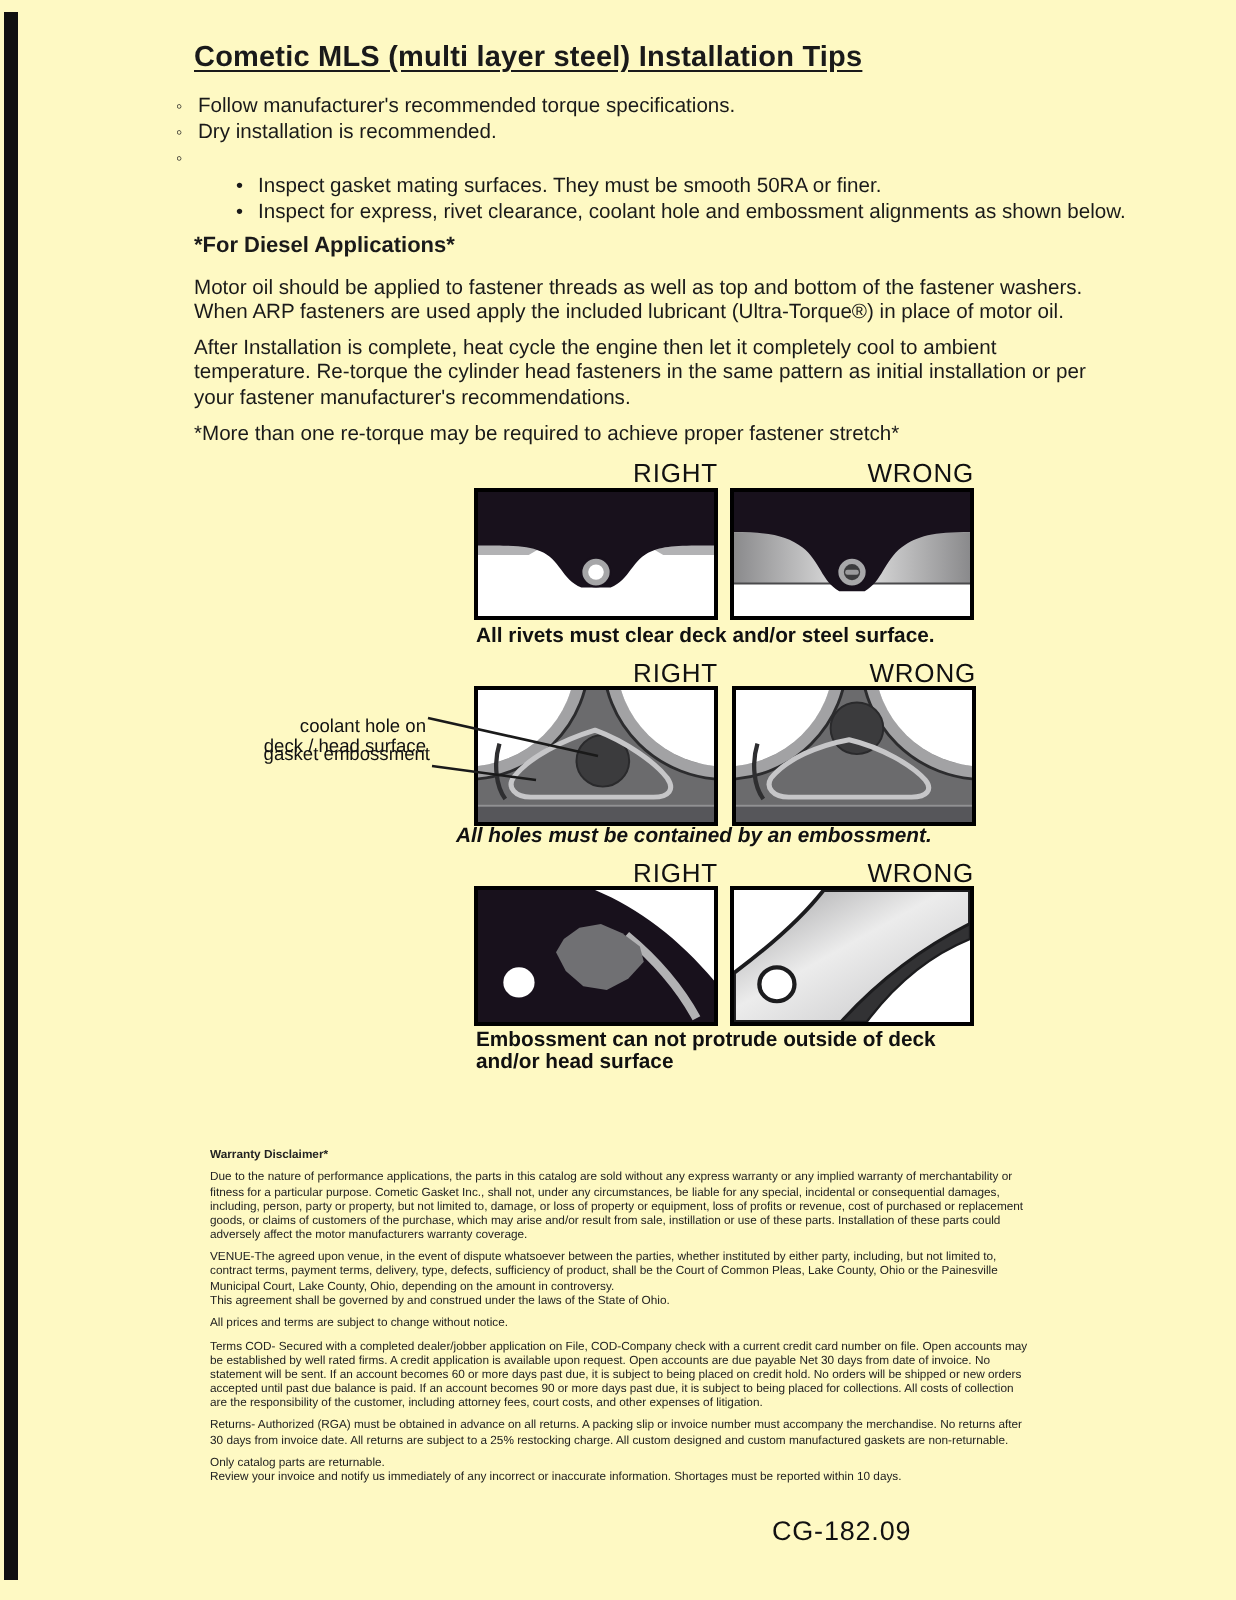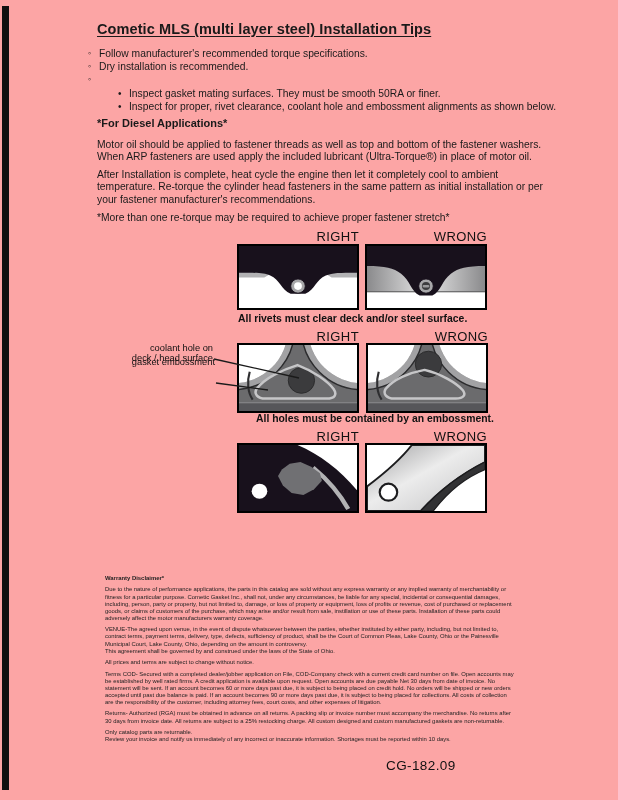--- a/index.html
+++ b/index.html
@@ -1,16 +1,16 @@
 <!DOCTYPE html>
 <html><head>
 <meta charset="utf-8">
 <style>
   html,body{margin:0;padding:0;background:#fff;}
-  .page{position:relative;width:618px;height:800px;background:#fca5a5;
+  .page{position:relative;width:618px;height:800px;background:#fef9c3;
         font-family:"Liberation Sans", sans-serif;color:#1a1a1a;overflow:hidden;}
   .abs{position:absolute;}
 
   .scanbar{left:2px;top:6px;width:7px;height:784px;background:#101010;}
 
   .title{left:97px;top:21px;font-size:14.5px;font-weight:bold;
          text-decoration:underline;text-underline-offset:2px;letter-spacing:0.1px;}
 
   .bullets{left:88px;top:47px;font-size:10.3px;line-height:13.2px;}
   .b{display:flex;}
@@ -20,21 +20,21 @@
 
   .diesel{left:97px;top:117px;width:452px;font-size:10.3px;line-height:12.6px;}
   .diesel .dh{font-size:11px;font-weight:bold;margin:0 0 9px 0;}
   .diesel p{margin:0 0 5px 0;}
 
   .dg-label{font-size:13px;width:122px;text-align:right;letter-spacing:0.4px;color:#111;}
   .dgbox{border:2.5px solid #000;box-sizing:border-box;background:#fff;}
   .dgbox svg{display:block;width:100%;height:100%;}
   .caption{font-size:10.4px;font-weight:bold;line-height:11px;color:#111;}
 
-  .callout{font-size:9.3px;line-height:9.9px;text-align:right;color:#111;}
+  .callout{font-size:9.3px;line-height:9.9px;text-align:right;color:#111;margin-top:15px;}
 
   .legal{left:105px;top:575px;width:410px;font-size:5.9px;line-height:7.1px;color:#222;}
   .legal .lh{font-weight:bold;margin:0;}
   .legal p{margin:4.4px 0 0 0;}
   .legal p.nogap{margin-top:0;}
 
   .footer-code{left:386px;top:758px;font-size:13.5px;letter-spacing:0.4px;color:#111;}
 </style>
 </head>
 <body>
@@ -56,21 +56,21 @@
     </div>
     <div class="b">
       <span class="marker">◦</span>
     </div>
     <div class="b sub">
       <span class="marker">•</span>
       <span>Inspect gasket mating surfaces.  They must be smooth 50RA or finer.</span>
     </div>
     <div class="b sub">
       <span class="marker">•</span>
-      <span>Inspect for proper, rivet clearance, coolant hole and embossment alignments as shown below.</span>
+      <span>Inspect for express, rivet clearance, coolant hole and embossment alignments as shown below.</span>
     </div>
   </div>
 
   <div class="abs diesel">
     <div class="dh">*For Diesel Applications*</div>
     <p>Motor oil should be applied to fastener threads as well as top and bottom of the fastener washers. When ARP fasteners are used apply the included lubricant (Ultra-Torque®) in place of motor oil.</p>
     <p>After Installation is complete, heat cycle the engine then let it completely cool to ambient temperature. Re-torque the cylinder head fasteners in the same pattern as initial installation or per your fastener manufacturer's recommendations.</p>
     <p>*More than one re-torque may be required to achieve proper fastener stretch*</p>
   </div>
 
@@ -150,21 +150,21 @@
       <circle cx="62" cy="20" r="13.5" fill="#3b3b3d" stroke="#2a2a2c" stroke-width="1"></circle>
       <path d="M58,26 C75,30 91,40 97,47 C101,52 98,56 90,56 L27,56 C19,56 15,51 18,46 C26,36 42,29 58,26 Z" fill="none" stroke="#c6c6c8" stroke-width="2.6" stroke-linejoin="round"></path>
     </svg>
   </div>
 
   <svg class="abs" style="left:115px;top:344px;width:200px;height:55px;pointer-events:none;" viewBox="0 0 200 55">
     <line x1="99" y1="15" x2="184" y2="34" stroke="#1a1a1a" stroke-width="1.3"></line>
     <line x1="101" y1="39" x2="153" y2="46" stroke="#1a1a1a" stroke-width="1.3"></line>
   </svg>
 
-  <div class="abs caption" style="left:256px;top:413px;">All holes must be contained by an embossment.</div>
+  <div class="abs caption" style="left:228px;top:413px;font-style:italic;">All holes must be contained by an embossment.</div>
 
   <div class="abs dg-label" style="left:237px;top:429px;">RIGHT</div>
   <div class="abs dg-label" style="left:365px;top:429px;">WRONG</div>
 
   <div class="abs dgbox" style="left:237px;top:443px;width:122px;height:70px;">
     <svg viewBox="0 0 121 70" preserveAspectRatio="none">
       <rect x="0" y="0" width="121" height="70" fill="#18111c"></rect>
       <path d="M60,0 L121,0 L121,48 C103,26 83,10 60,0 Z" fill="#ffffff"></path>
       <path d="M76,24 C90,36 103,51 112,68" stroke="#b2b2b4" stroke-width="4.5" fill="none"></path>
       <polygon points="44,26 52,20 63,18 74,23 83,30 85,38 77,47 66,53 54,51 45,43 40,33" fill="#707073"></polygon>
@@ -181,20 +181,24 @@
             <stop offset="1" stop-color="#c2c2c4"></stop>
         </linearGradient>
       </defs>
       <rect x="0" y="0" width="121" height="70" fill="#ffffff"></rect>
       <path d="M46,0 L121,0 L121,18 C98,30 76,46 55,70 L0,70 L0,44 C18,30 34,16 46,0 Z" fill="url(#g3)" stroke="#1c1c1e" stroke-width="2"></path>
       <path d="M121,18 C98,30 76,46 55,70 L68,70 C84,48 102,34 121,26 Z" fill="#323234" stroke="#1c1c1e" stroke-width="1.2"></path>
       <circle cx="22" cy="50" r="9" fill="#ffffff" stroke="#1c1c1e" stroke-width="2.2"></circle>
     </svg>
   </div>
 
+  <div class="abs caption" style="left:238px;top:515px;">
+    <div>Embossment can not protrude outside of deck</div>
+    <div>and/or head surface</div>
+  </div>
 
   <div class="abs legal">
     <p class="lh">Warranty Disclaimer*</p>
     <p>Due to the nature of performance applications, the parts in this catalog are sold without any express warranty or any implied warranty of merchantability or fitness for a particular purpose.  Cometic Gasket Inc., shall not, under any circumstances, be liable for any special, incidental or consequential damages, including, person, party or property, but not limited to, damage, or loss of property or equipment, loss of profits or revenue, cost of purchased or replacement goods, or claims of customers of the purchase, which may arise and/or result from sale, instillation or use of these parts.  Installation of these parts could adversely affect the motor manufacturers warranty coverage.</p>
     <p>VENUE-The agreed upon venue, in the event of dispute whatsoever between the parties, whether instituted by either party, including, but not limited to, contract terms, payment terms, delivery, type, defects, sufficiency of product, shall be the Court of Common Pleas, Lake County, Ohio or the Painesville Municipal Court, Lake County, Ohio, depending on the amount in controversy.</p>
     <p class="nogap">This agreement shall be governed by and construed under the laws of the State of Ohio.</p>
     <p>All prices and terms are subject to change without notice.</p>
     <p>Terms COD- Secured with a completed dealer/jobber application on File, COD-Company check with a current credit card number on file.  Open accounts may be established by well rated firms.  A credit application is available upon request.  Open accounts are due payable Net 30 days from date of invoice.  No statement will be sent.  If an account becomes 60 or more days past due, it is subject to being placed on credit hold.  No orders will be shipped or new orders accepted until past due balance is paid.  If an account becomes 90 or more days past due, it is subject to being placed for collections.  All costs of collection are the responsibility of the customer, including attorney fees, court costs, and other expenses of litigation.</p>
     <p>Returns- Authorized (RGA) must be obtained in advance on all returns.  A packing slip or invoice number must accompany the merchandise.  No returns after 30 days from invoice date.  All returns are subject to a 25% restocking charge.  All custom designed and custom manufactured gaskets are non-returnable.</p>
     <p>Only catalog parts are returnable.</p>

